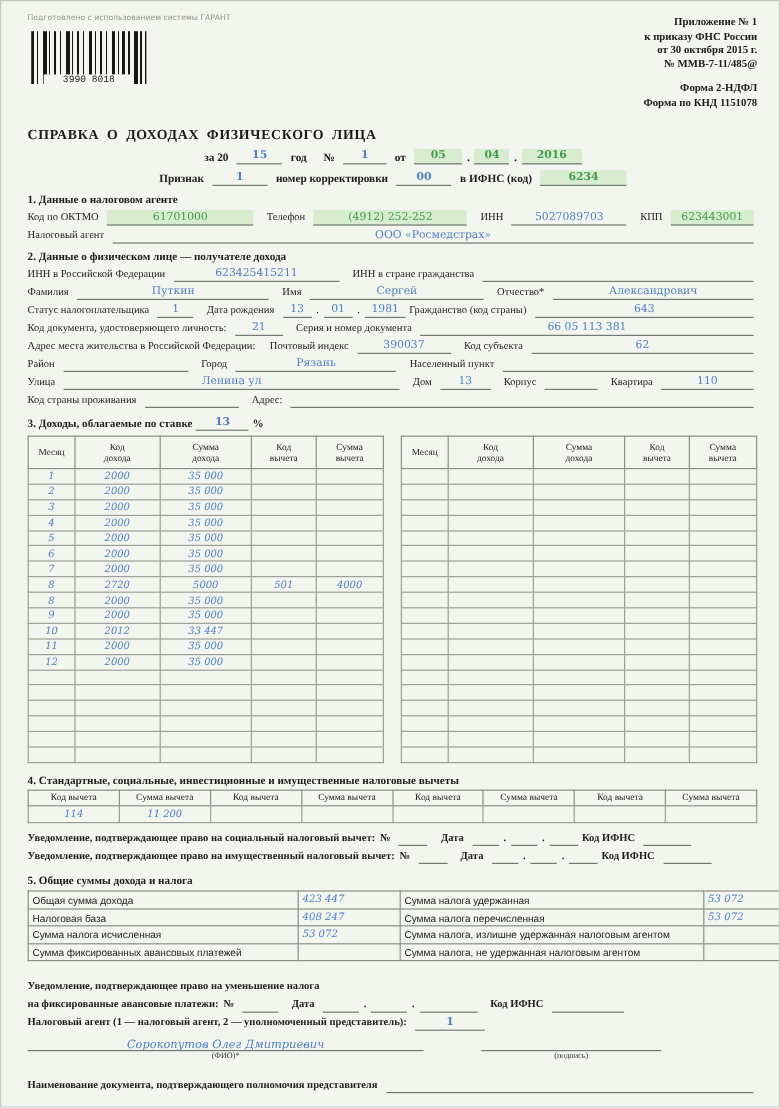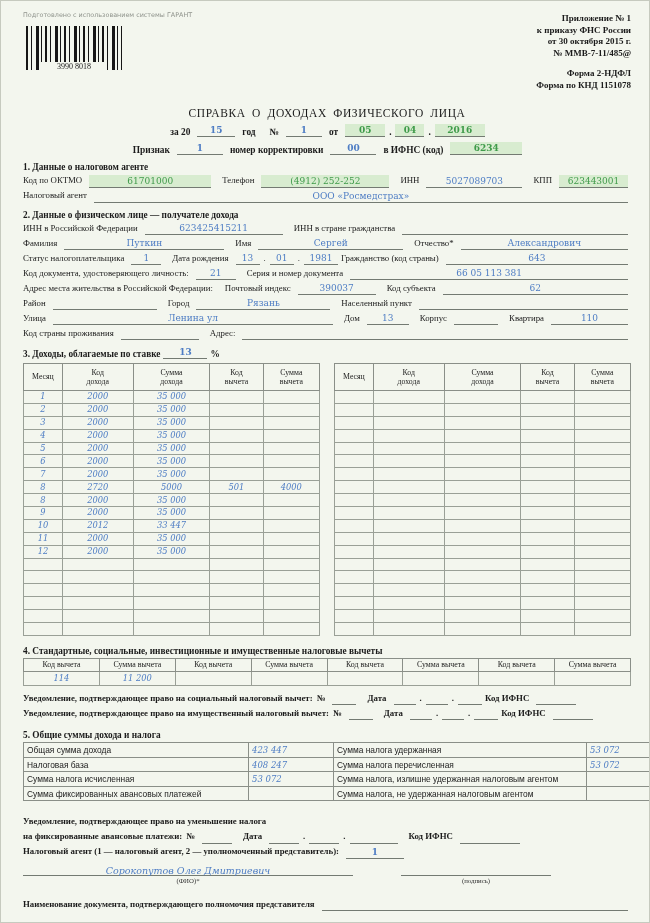--- a/index.html
+++ b/index.html
@@ -11,27 +11,27 @@
   }
   
   .topbar { display:flex; justify-content:space-between; }
   .prep { font-family:"DejaVu Sans", sans-serif; font-size:6.4px; color:#8f938c; }
   .barcode {
     position:relative; width:96px; height:44px; margin-top:7px; margin-left:3px;
     background:repeating-linear-gradient(90deg,#161616 0 2px,transparent 2px 5px,#161616 5px 6px,transparent 6px 10px,#161616 10px 13px,transparent 13px 15px,#161616 15px 16px,transparent 16px 19px);
   }
   .barcode-num {
     position:absolute; bottom:-1px; left:50%; transform:translateX(-50%);
-    background:#f3f6ee; padding:0 16px; font-family:Liberation Serif, serif;
+    background:#f3f6ee; padding:0 16px; font-family:Liberation Mono, monospace;
     font-size:8px; color:#222; white-space:nowrap;
   }
   .top-right { text-align:right; font-weight:bold; font-size:9px; line-height:11.5px; margin-top:2px; }
   .top-right .gap { height:9px; }
   
-  .title-main { text-align:center; font-weight:normal; font-size:11.5px; letter-spacing:0.6px; word-spacing:3px; margin-top:16px; }
+  .title-main { font-weight:bold; font-size:11.5px; letter-spacing:0.6px; word-spacing:3px; margin-top:16px; }
   .cln { display:flex; justify-content:center; align-items:flex-end; font-weight:bold; font-size:9.4px; margin-top:5px; }
   .cln span.lbl { margin:0 4px; }
   
   .ln { display:flex; align-items:flex-end; font-size:8.8px; line-height:13.5px; margin-top:1.5px; }
   .ln .lbl { margin-right:4px; white-space:nowrap; }
   .ln .lbl-l { margin-left:8px; }
   .sh { font-weight:bold; font-size:9.3px; margin-top:7px; margin-bottom:2px; }
   .b { font-weight:bold; }
   
   .blank {

